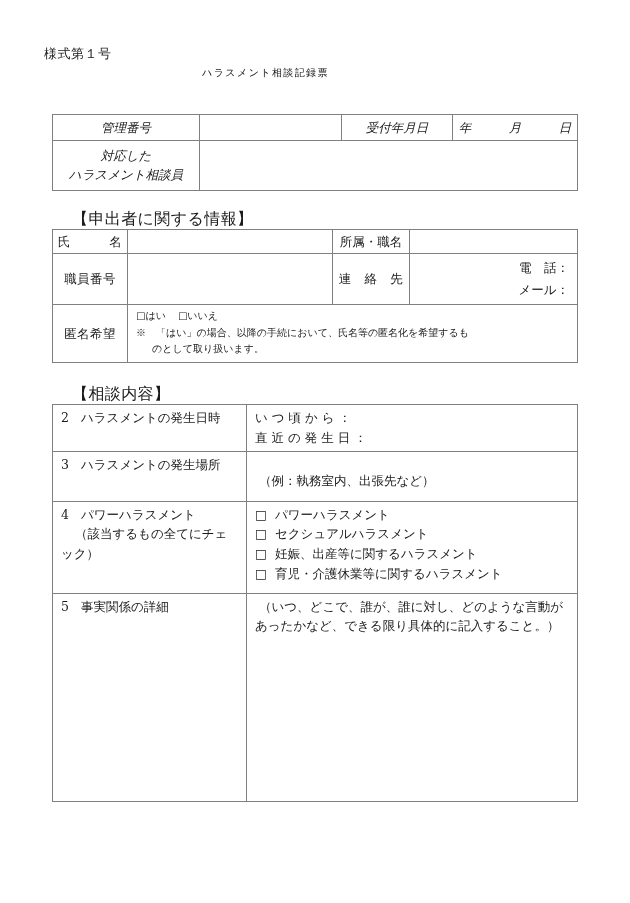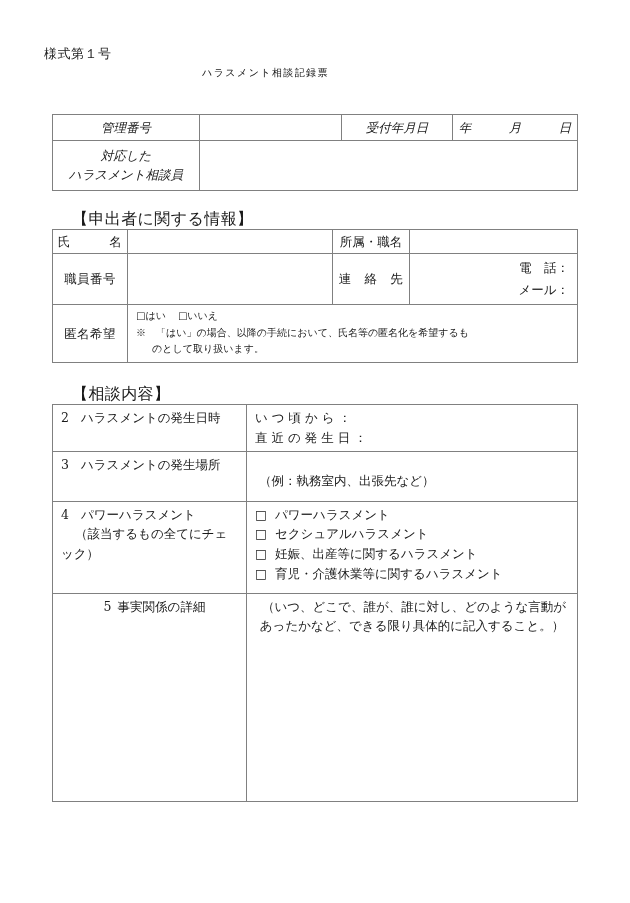--- a/index.html
+++ b/index.html
@@ -129,21 +129,21 @@
   .indent0 { display: block; }
   .cb { letter-spacing: 0.2px; }
   .cb-row { display: block; }
   .cb-box { display: inline-block; width: 20px; }
   .gap-s { display: inline-block; width: 12px; }
 
   .r-target  { height: 46px; }
   .r-when    { height: 46px; }
   .r-where   { height: 50px; }
   .r-type    { height: 92px; }
-  .r-detail  { height: 208px; text-align: center; }
+  .r-detail  { height: 208px; }
 
   .blank-top { display: block; height: 16px; }
   .paren-line { display: block; padding-left: 4px; }
 </style>
 </head>
 <body>
 
 <div class="page">
 
   <div class="form-no">様式第１号</div>

